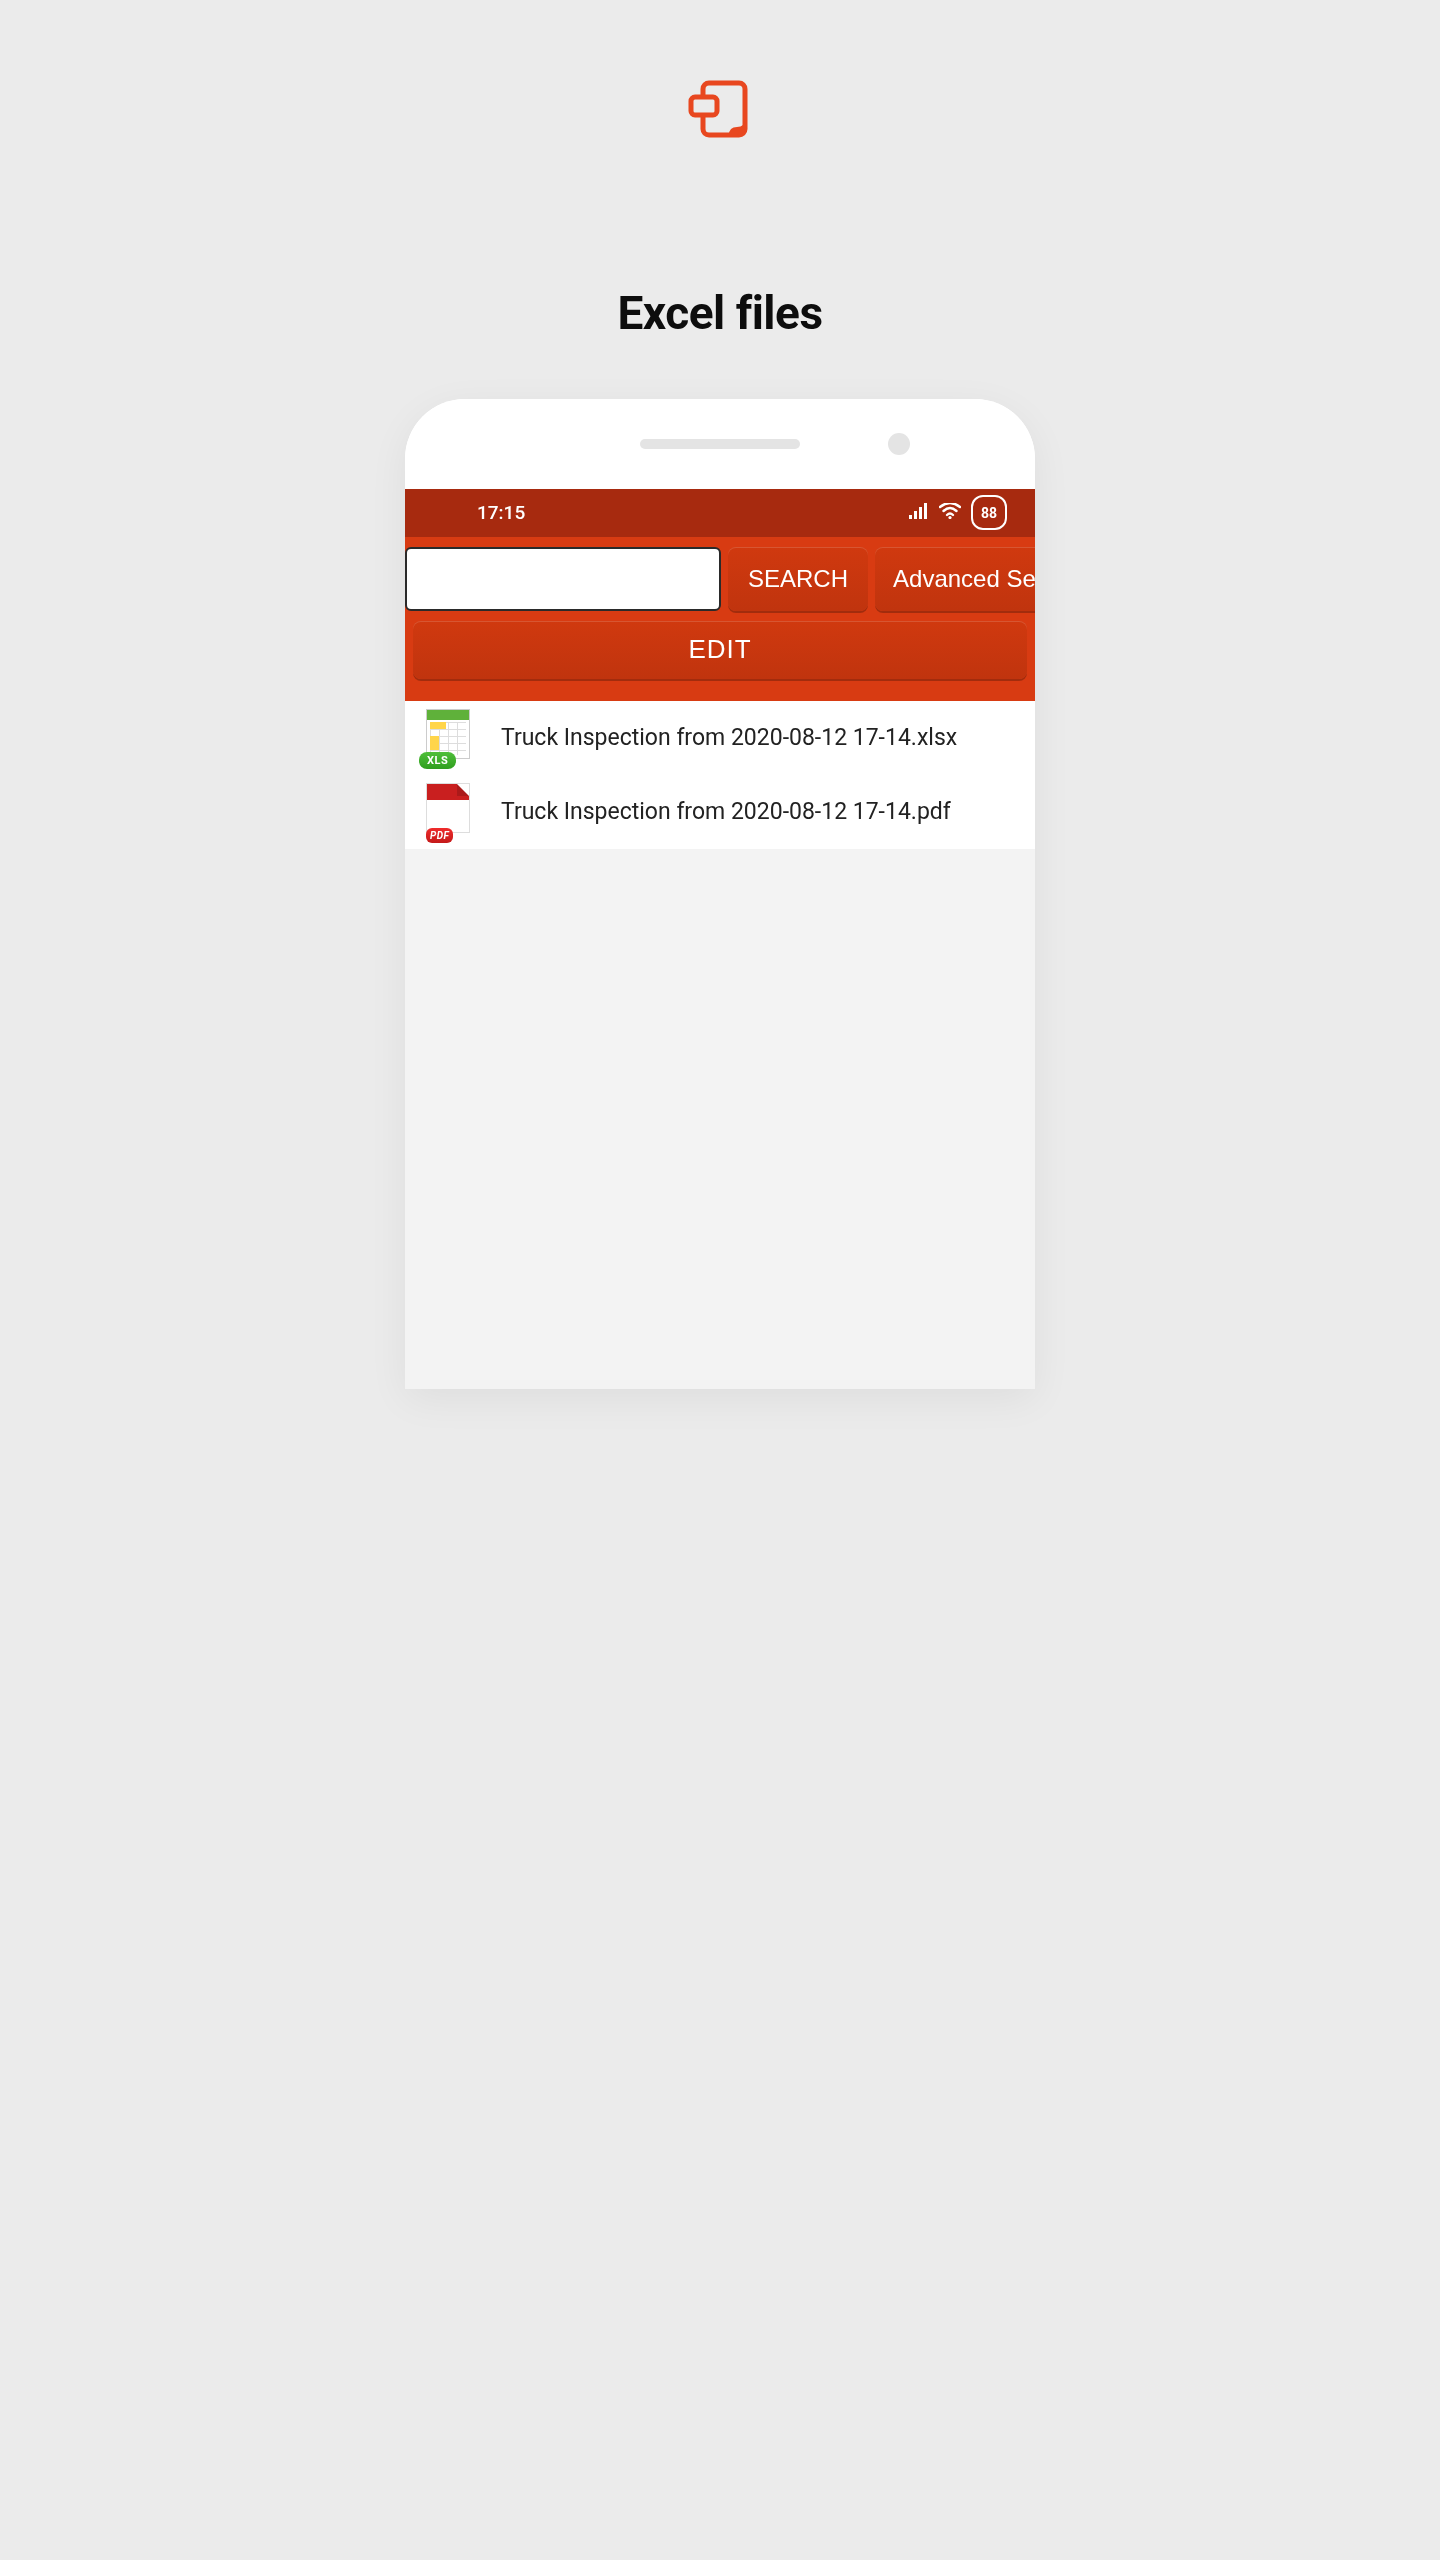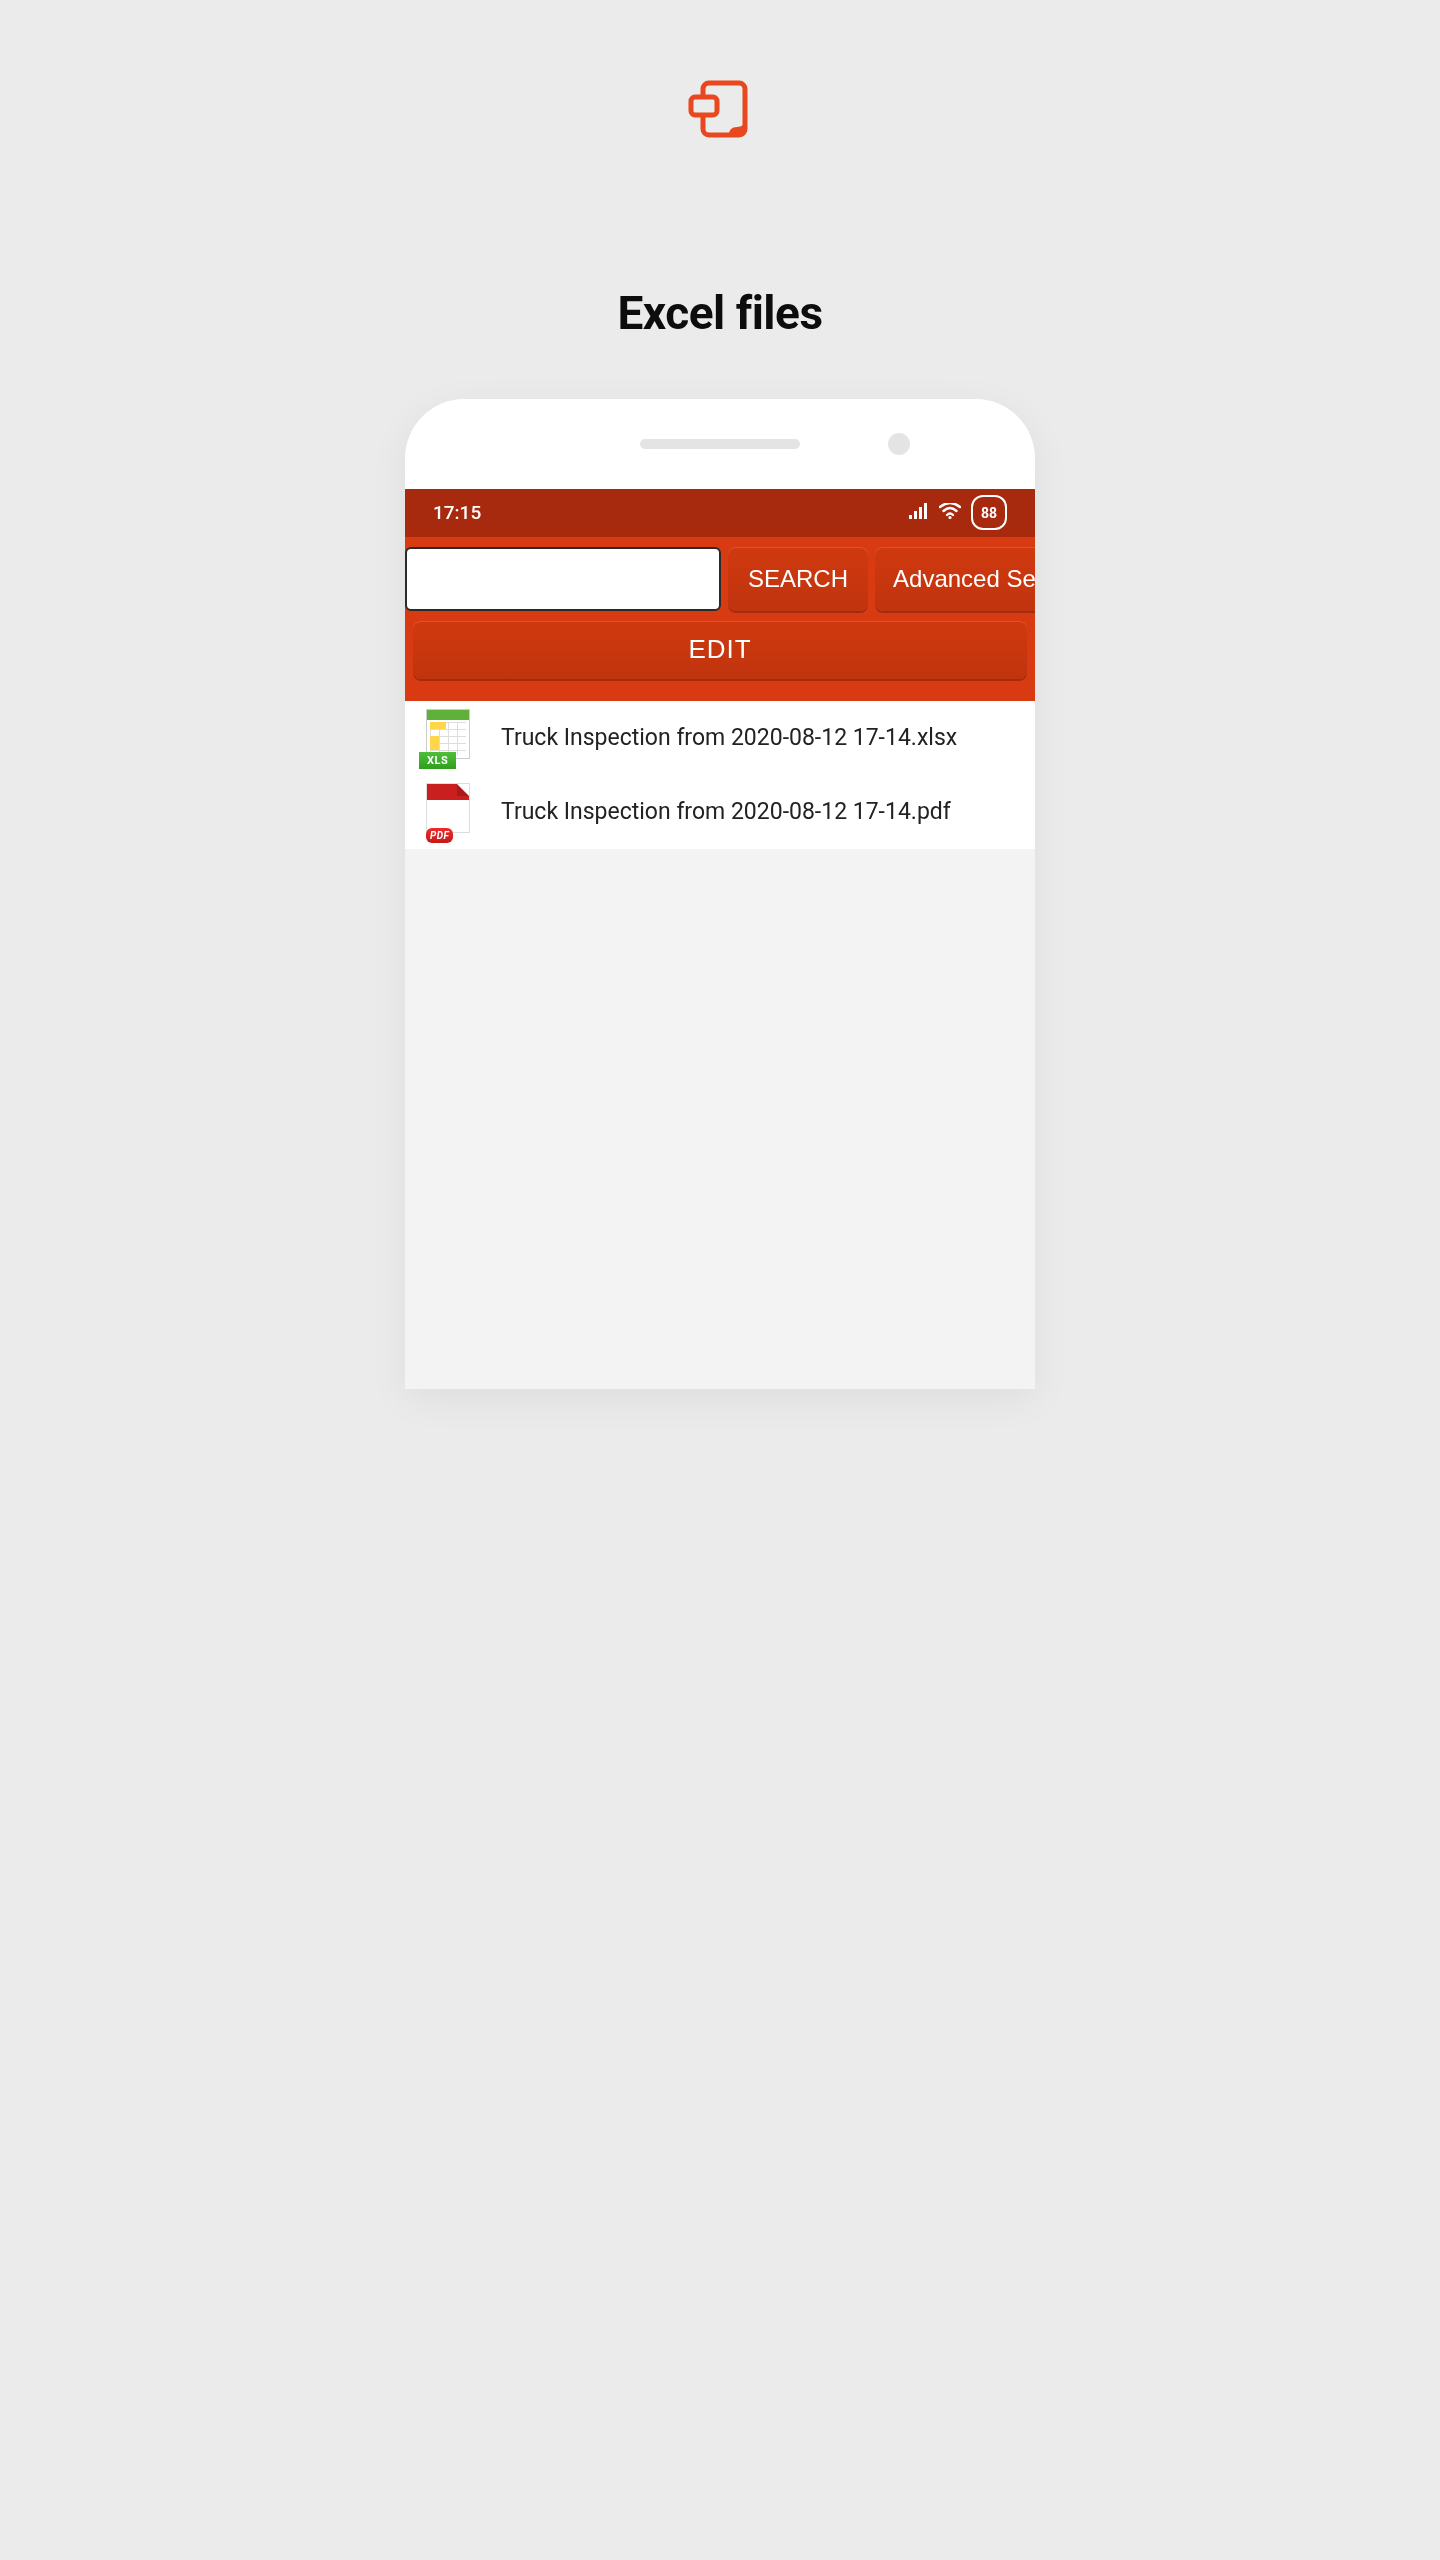--- a/index.html
+++ b/index.html
@@ -61,20 +61,21 @@
     height: 48px;
     display: flex;
     align-items: center;
     justify-content: space-between;
     padding: 0 28px;
     color: #fff;
   }
   .status-time {
     font-size: 19px;
     font-weight: 500;
+    margin-left: 44px;
   }
   .status-icons {
     display: flex;
     align-items: center;
     gap: 10px;
   }
   .battery-pill {
     border: 2px solid #fff;
     border-radius: 12px;
     padding: 1px 8px;
@@ -217,21 +218,21 @@
   }
   .xls-badge {
     position: absolute;
     bottom: -2px;
     left: 0px;
     background: linear-gradient(to bottom, #4fbf3a, #2f9e1e);
     color: #fff;
     font-size: 11px;
     font-weight: 700;
     padding: 2px 8px;
-    border-radius: 0;
+    border-radius: 8px;
     letter-spacing: 0.5px;
   }
   
   .pdf-sheet {
     position: absolute;
     width: 44px;
     height: 50px;
     background: #fff;
     border: 1px solid #ddd;
     top: 0;

